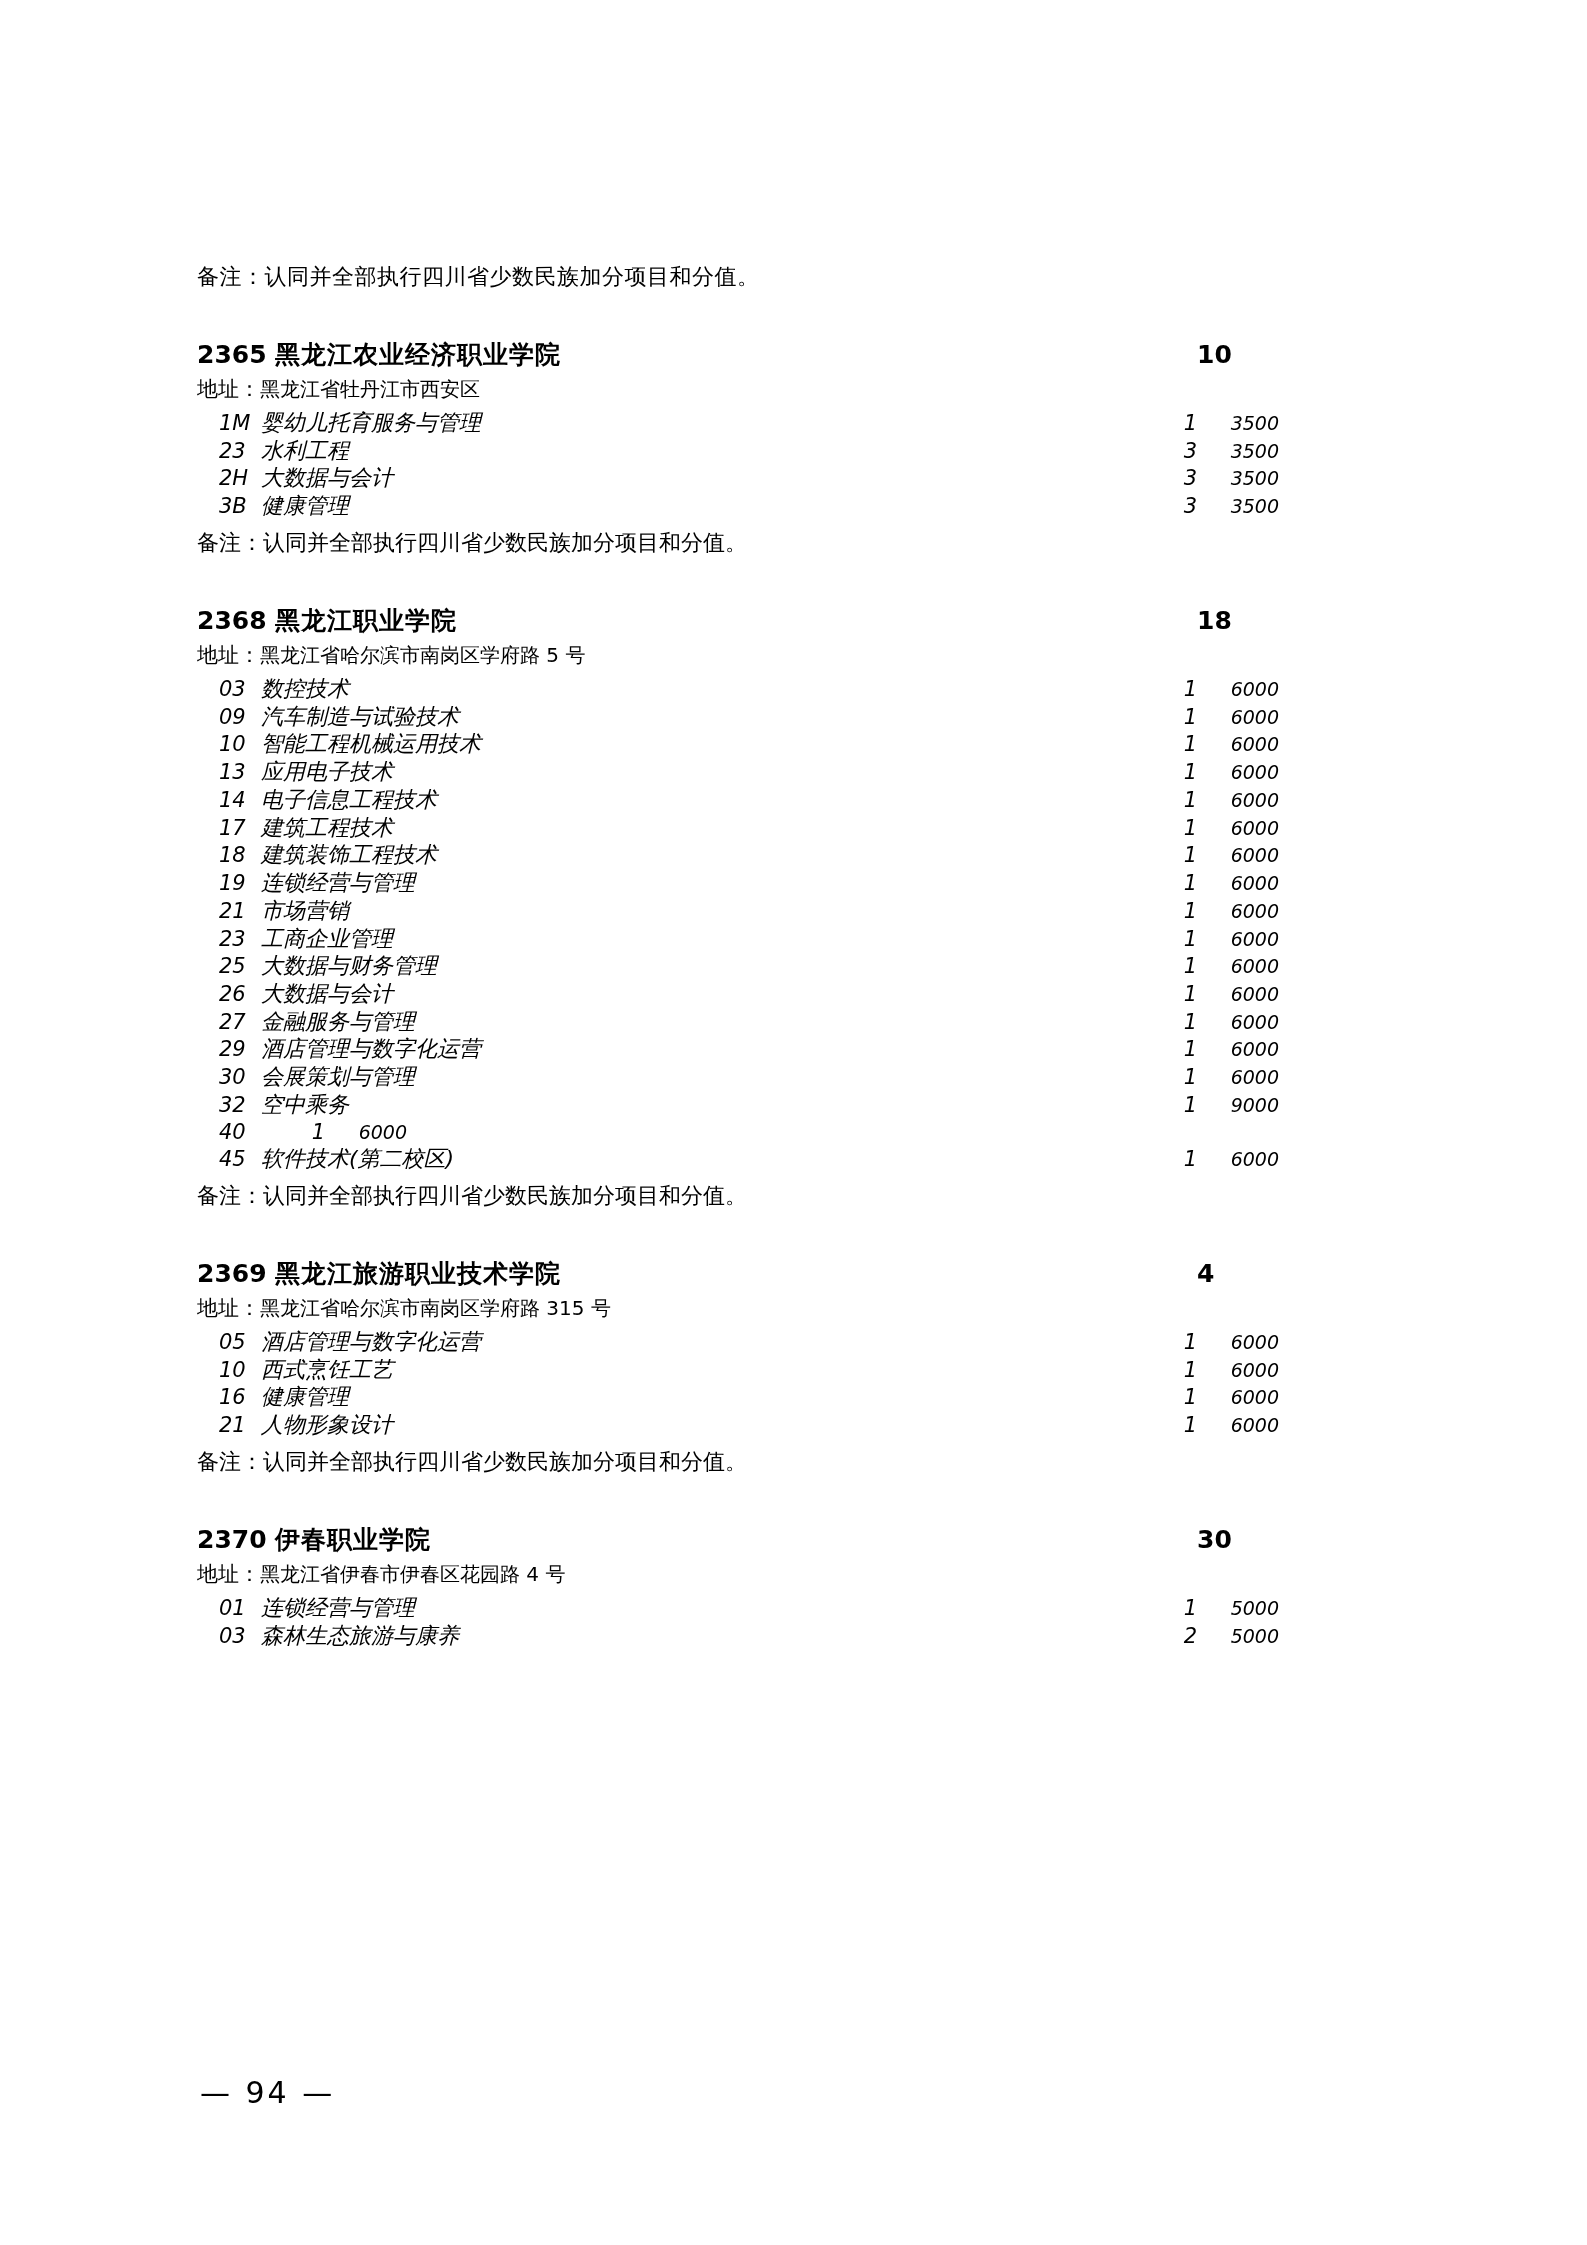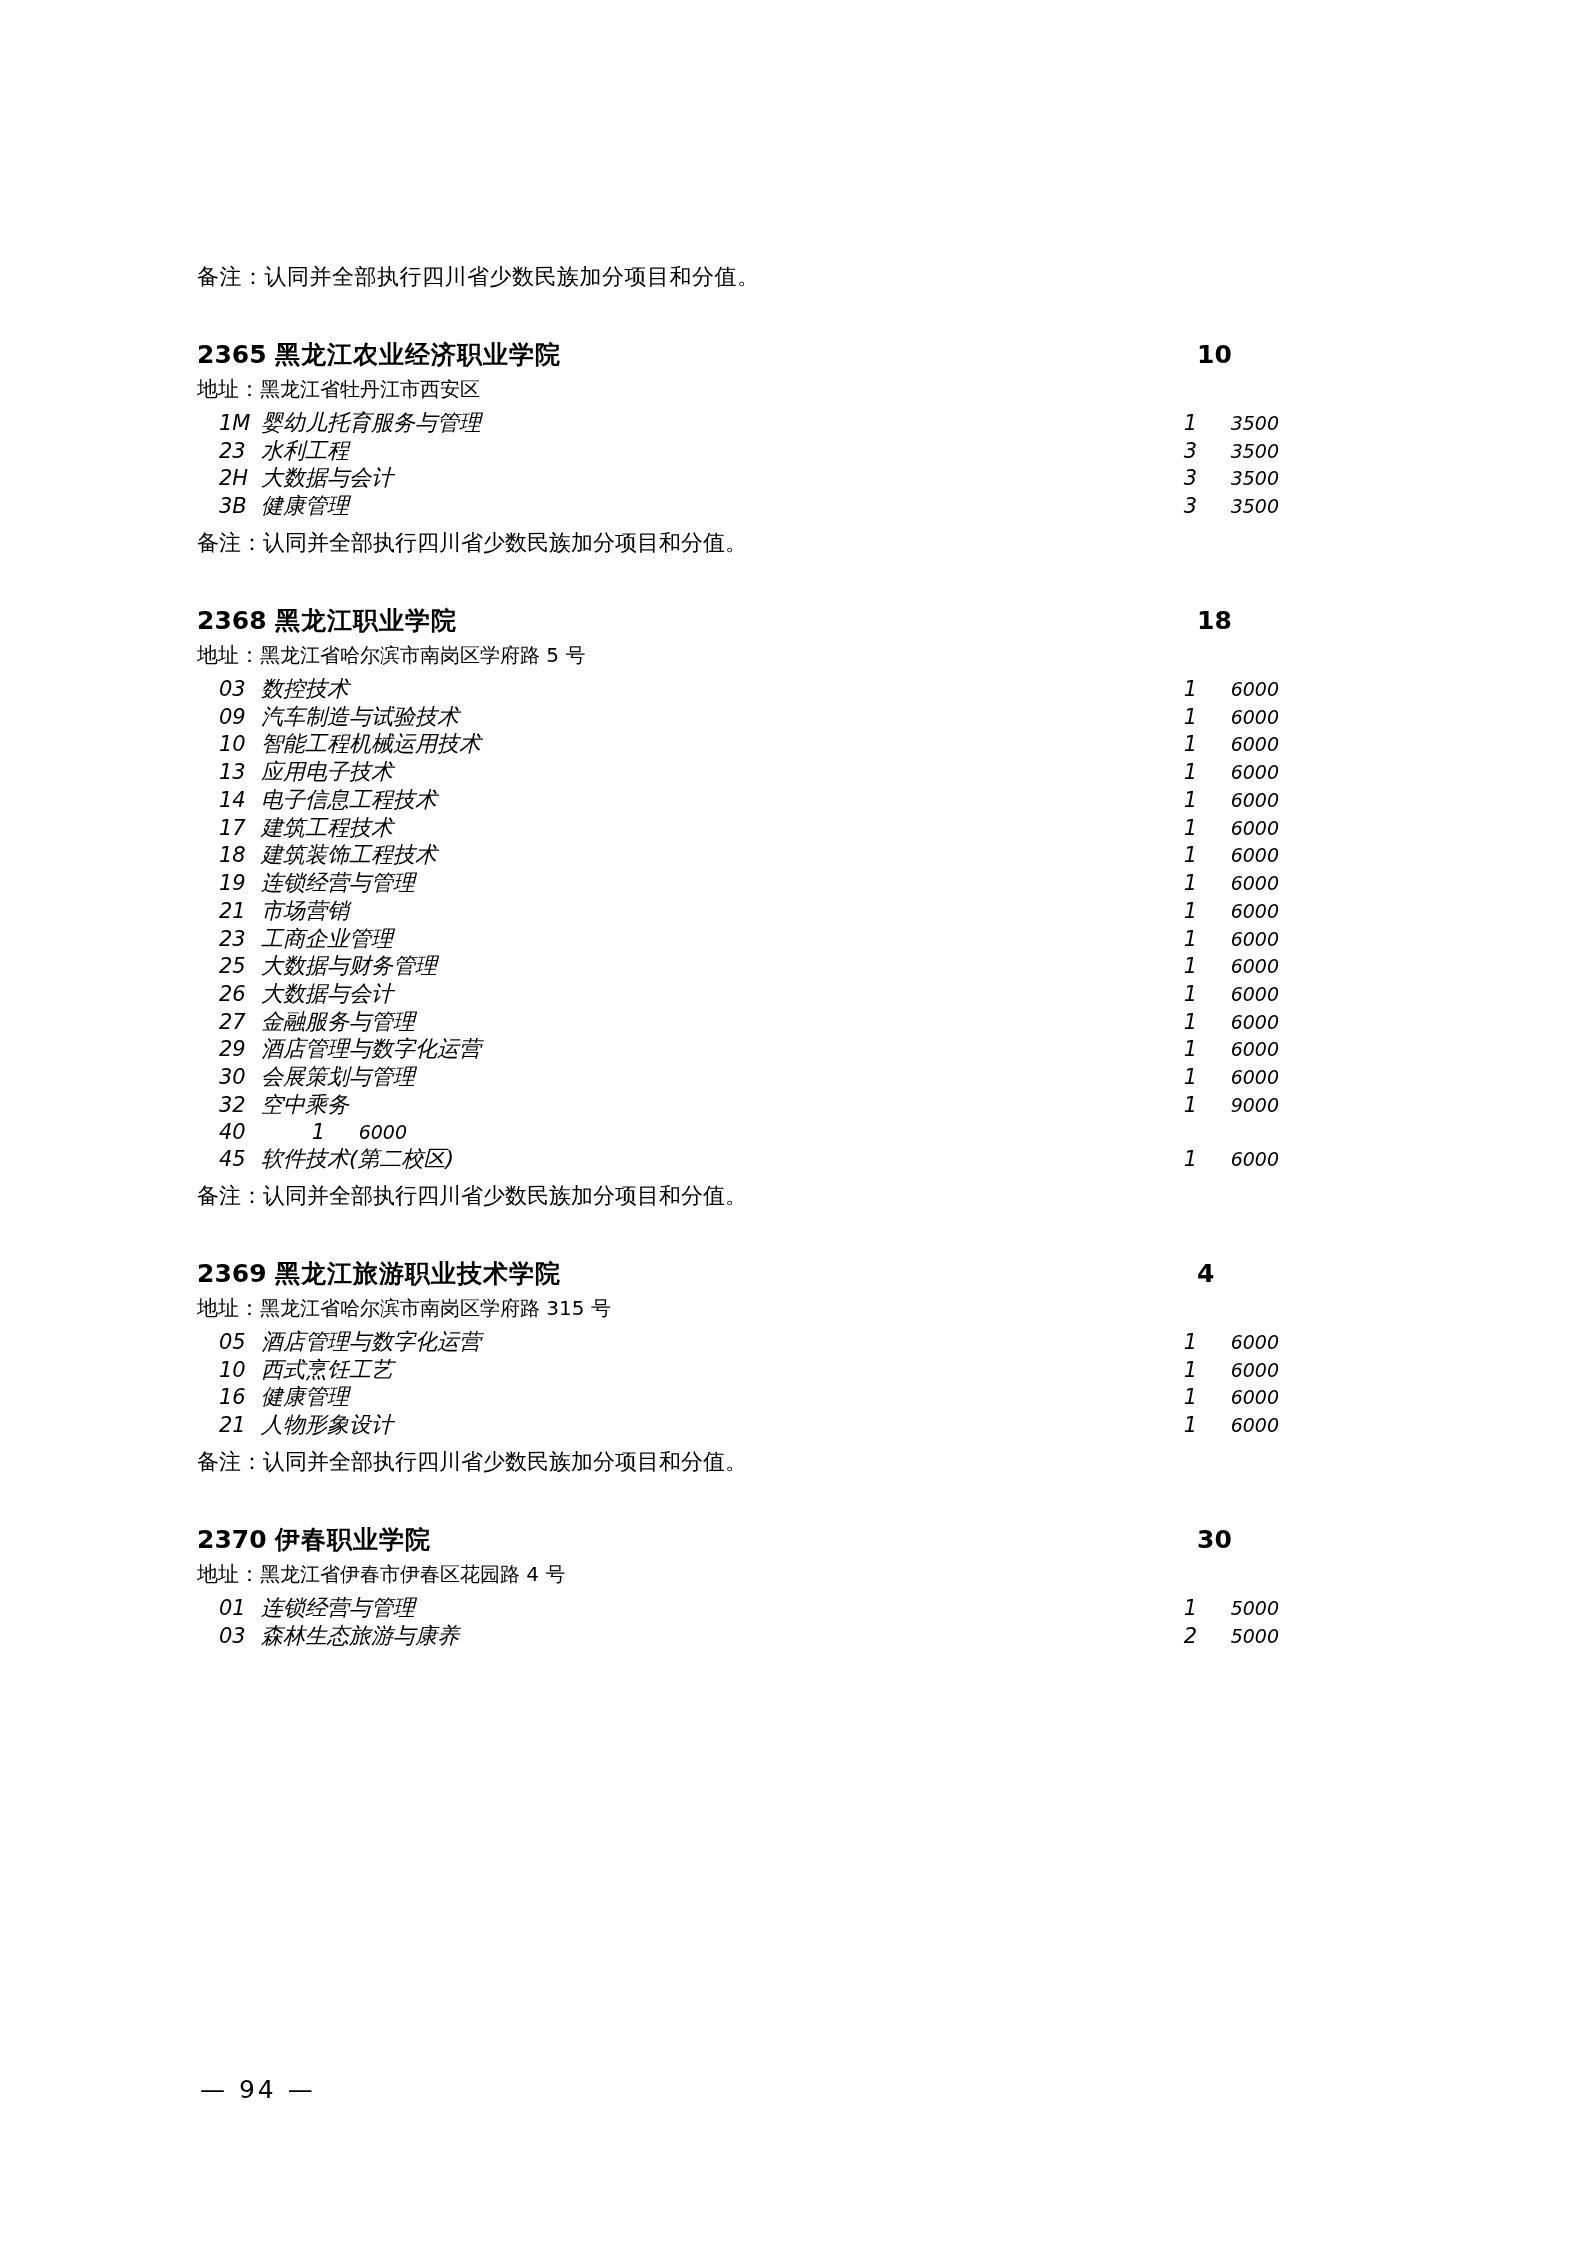--- a/index.html
+++ b/index.html
@@ -129,21 +129,21 @@
   
   .footer {
     position: absolute;
     left: 0;
     top: 2075px;
     width: 1587px;
     text-align: left;
     padding-left: 200px;
     box-sizing: border-box;
     font-family: "DejaVu Sans", sans-serif;
-    font-size: 25px;
+    font-size: 30px;
     letter-spacing: 3px;
   }
 </style>
 </head>
 <body>
 
 <div class="page">
   <div class="content">
 
     <div class="top-note">备注：认同并全部执行四川省少数民族加分项目和分值。</div>

